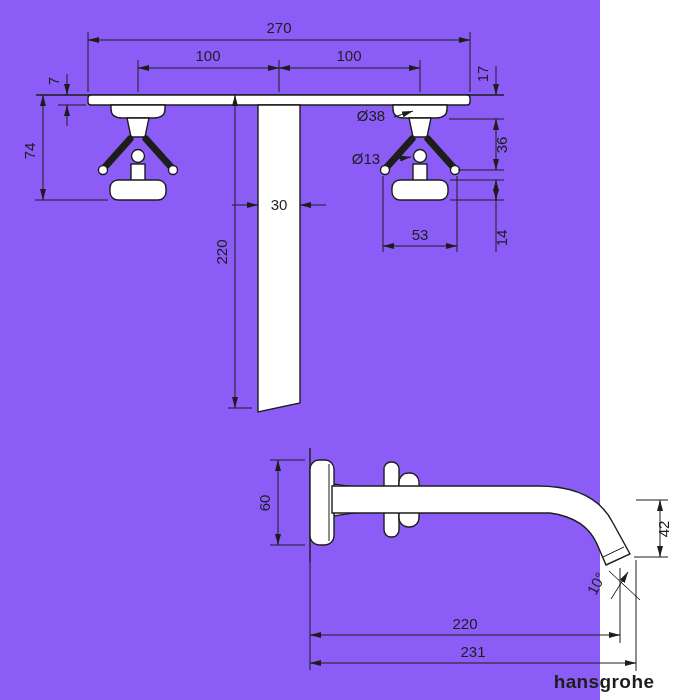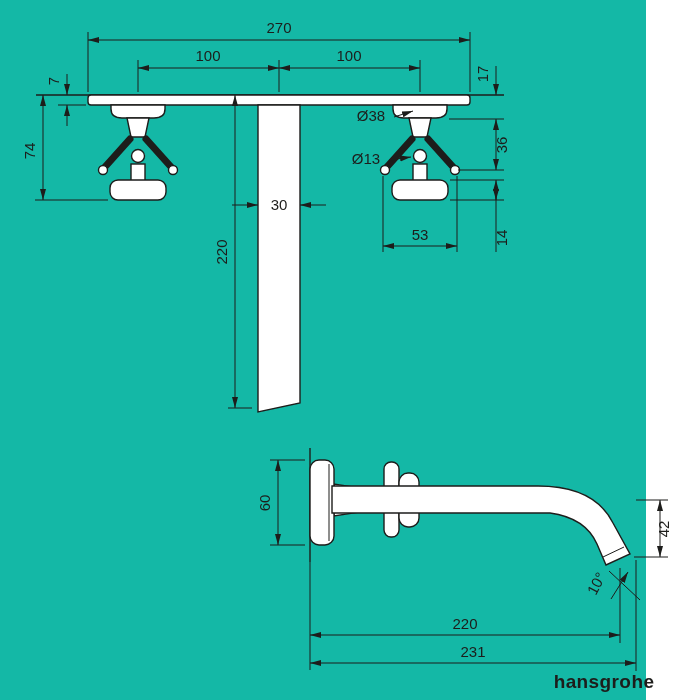--- a/index.html
+++ b/index.html
@@ -1,16 +1,16 @@
 <!DOCTYPE html>
 <html><head>
 <meta charset="utf-8">
 <style>
   html,body{margin:0;padding:0;background:#ffffff;}
-  .sheet{position:relative;width:646px;height:700px;background:#14b8a6;font-family:"Liberation Sans",sans-serif;}
+  .sheet{position:relative;width:600px;height:700px;background:#8b5cf6;font-family:"Liberation Sans",sans-serif;}
   svg{display:block;}
   text{font-family:"Liberation Sans",sans-serif;font-size:15px;fill:#1d1d1b;}
   text.brand{font-size:19px;font-weight:bold;letter-spacing:.4px;}
   .part{stroke:#1d1d1b;stroke-width:1.4;fill:#ffffff;}
   .partline{stroke:#1d1d1b;stroke-width:1.4;fill:none;}
   .thin{stroke:#1d1d1b;stroke-width:1;fill:none;}
   .arm{stroke:#1d1d1b;stroke-width:7;stroke-linecap:round;}
 </style>
 </head>
 <body>

